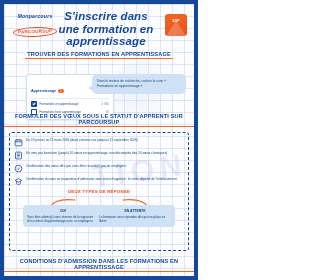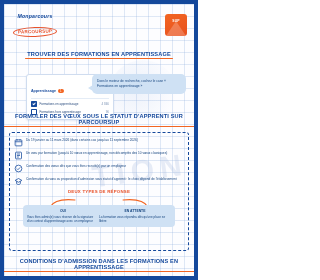--- a/index.html
+++ b/index.html
@@ -187,20 +187,21 @@
 <div class="page">
 
   <div class="wm2"></div>
   <div class="watermark">TION</div>
 
   <div class="header">
     <div class="brand">
       <div class="brand-top">Monparcours</div>
       <div class="brand-oval">PARCOURSUP</div>
     </div>
+    <div class="title">S'inscrire dans une formation en apprentissage</div>
     <div class="logo">
       <div class="logo-tri"></div>
       <div class="logo-txt">SUP</div>
     </div>
   </div>
 
   <div class="sec">
     <span class="sec-label">TROUVER DES FORMATIONS EN APPRENTISSAGE</span>
   </div>
 

